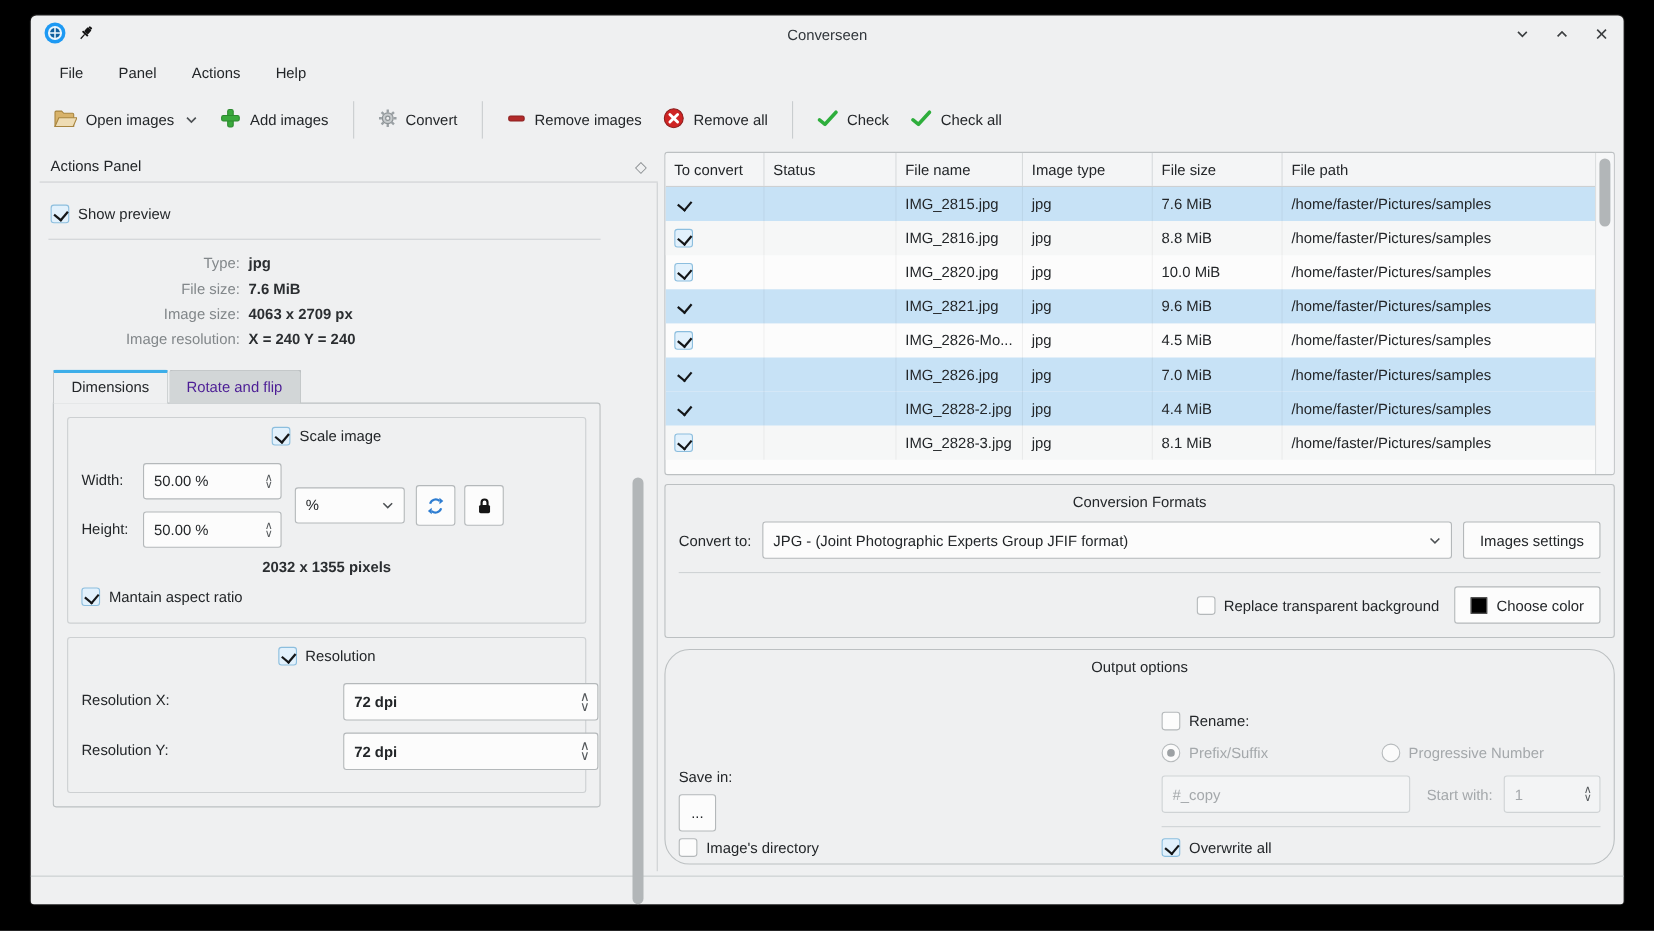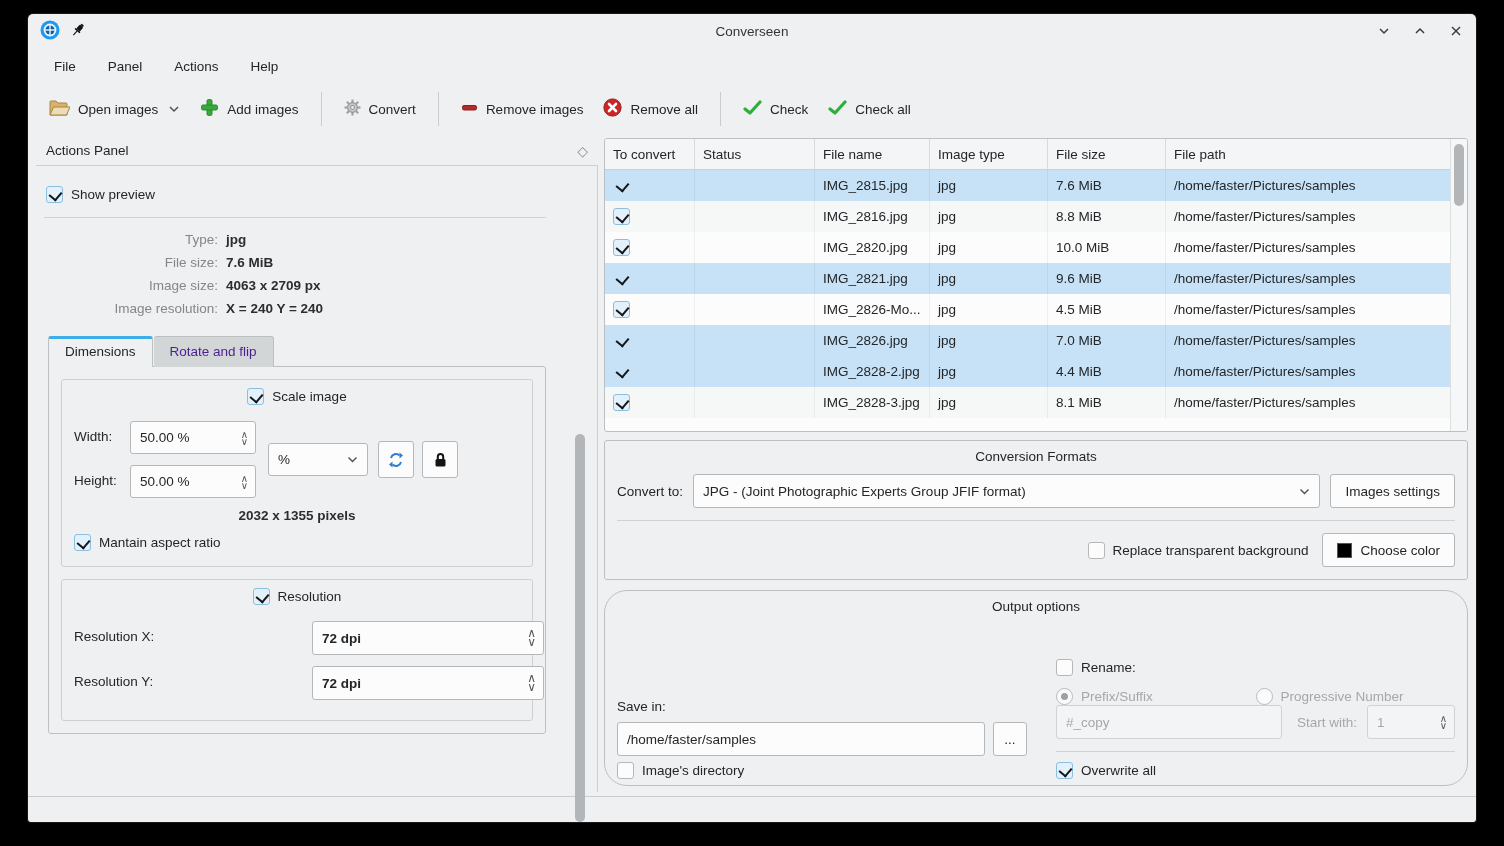--- a/index.html
+++ b/index.html
@@ -97,21 +97,21 @@
     font-family:"Liberation Sans",sans-serif;font-size:13.5px;color:#232629;width:100%;}
   .saverow{display:flex;gap:8px;margin-top:8px;align-items:center;}
   .dots-btn{width:34px;flex:none;padding:0;}
   .radio{width:17px;height:17px;border-radius:50%;border:1px solid #b7bbbd;background:#fbfbfb;position:relative;flex:none;}
   .radio.on::after{content:"";position:absolute;left:4px;top:4px;width:7px;height:7px;border-radius:50%;background:#9da1a4;}
   .dis{color:#a4a8ab;}
   .dis-input{background:#f3f4f5;border:1px solid #cfd3d5;color:#a4a8ab;}
   .ren-row{display:flex;align-items:center;margin-top:10px;gap:8px;}
   .ren-radios{display:flex;margin-top:12px;}
   .ren-radios .cbrow{width:50%;}
-  .pat-row{display:flex;align-items:center;gap:10px;margin-top:0;}
+  .pat-row{display:flex;align-items:center;gap:10px;margin-top:12px;}
   .out-hr{border:none;border-top:1px solid #cfd3d5;margin:12px 0 10px 0;}
   
   .statusbar{height:26px;flex:none;border-top:1px solid #c9cdcf;margin-top:4px;}
 </style>
 </head>
 <body>
 
 <div class="window">
 
   <div class="titlebar">
@@ -469,21 +469,20 @@
           </div>
         </div>
       </div>
 
       <div class="pane outp">
         <div class="pane-title">Output options</div>
         <div class="out-cols">
           <div class="out-left">
             <div style="margin-top:6px;">Save in:</div>
             <div class="saverow">
-              <input class="textinput" value="/home/faster/samples" style="">
               <div class="btn dots-btn">...</div>
             </div>
             <div class="cbrow" style="margin-top:6px;">
               <span class="cb"></span>
               <span>Image's directory</span>
             </div>
           </div>
           <div class="out-div"></div>
           <div class="out-right">
             <div class="ren-row">

